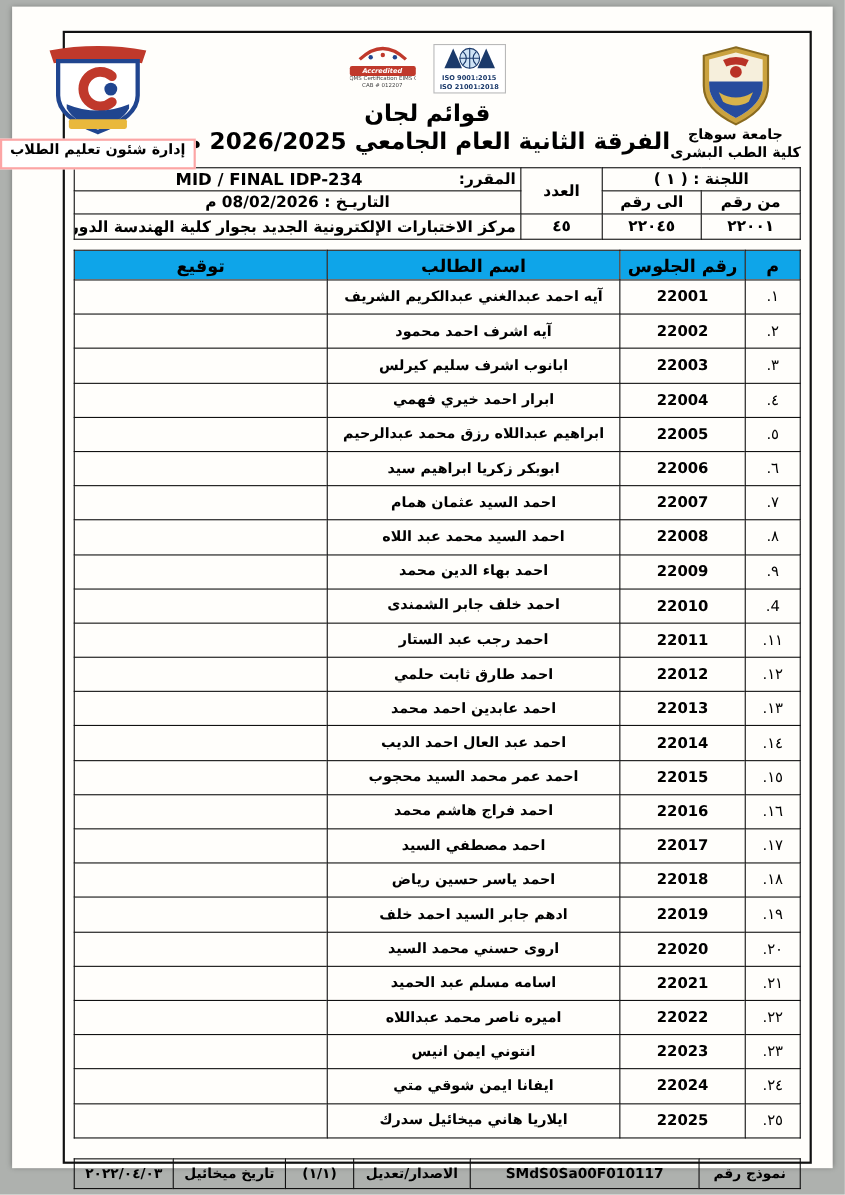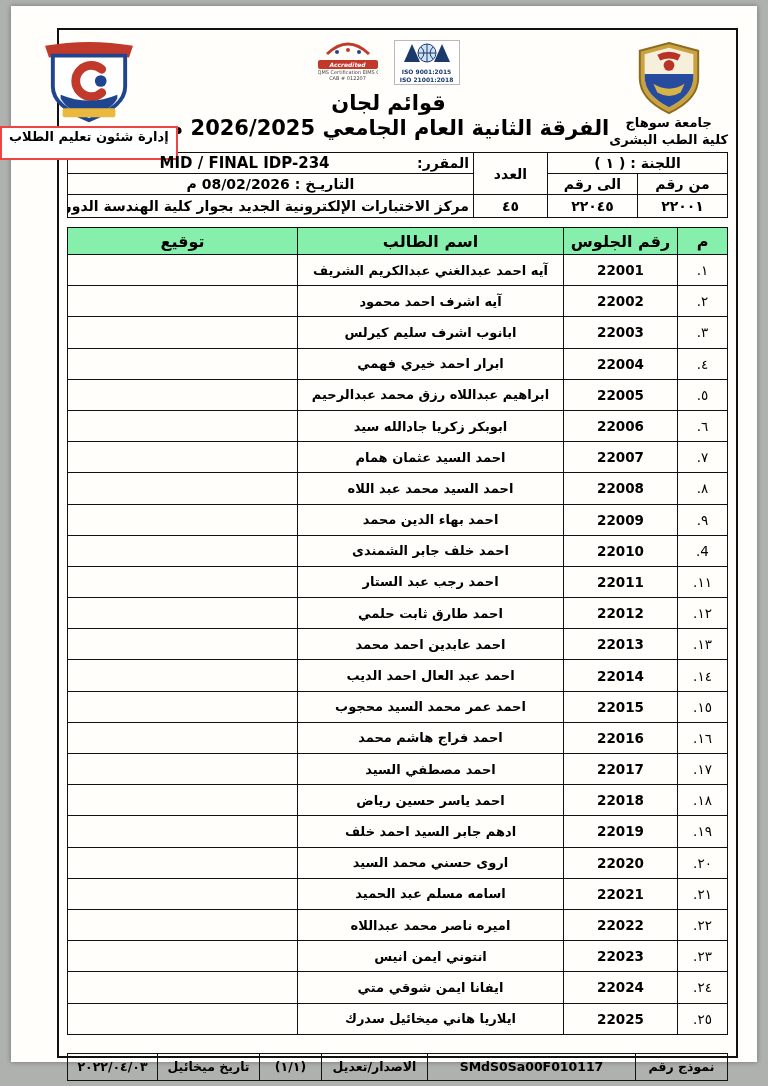--- a/index.html
+++ b/index.html
@@ -24,33 +24,33 @@
   .center-block{flex:1;display:flex;flex-direction:column;align-items:center;}
   .accred-row{display:flex;direction:ltr;gap:16px;height:48px;align-items:flex-start;margin-top:2px;}
   .eiac-box{width:60px;text-align:center;}
   .eiac-band{background:#c0392b;color:#fff;font-size:6px;font-style:italic;font-weight:bold;line-height:9px;border-radius:2px;}
   .eiac-small{font-size:5px;color:#444;line-height:6px;white-space:nowrap;overflow:hidden;}
   .aja-box{width:62px;text-align:center;border:1px solid #b9b9b9;padding:1px;background:#fff;}
   .aja-iso{font-size:6px;font-weight:bold;color:#1b3a6b;line-height:7.5px;}
   .title1{font-size:21px;font-weight:bold;margin-top:3px;}
   .title2{font-size:21px;font-weight:bold;margin-top:1px;white-space:nowrap;}
   .dept-block{width:158px;display:flex;flex-direction:column;align-items:center;}
-  .dept-caption{border:2px solid #ef4444;font-weight:bold;font-size:13px;padding:1px 7px 14px;margin-top:2px;white-space:nowrap;background:#fff;}
+  .dept-caption{border:2px solid #fca5a5;font-weight:bold;font-size:13px;padding:1px 7px 8px;margin-top:2px;white-space:nowrap;background:#fff;}
   
   table{border-collapse:collapse;width:100%;table-layout:fixed;}
   td,th{border:1.6px solid #111;overflow:hidden;}
   .info-table{margin-top:2px;}
   .info-table td{font-weight:bold;font-size:14px;text-align:center;height:20px;padding:0 4px;vertical-align:middle;}
   .info-table .val-row td{height:22px;}
   .course-flex{display:flex;align-items:center;}
   .course-label{flex:none;}
   .course-value{flex:1;text-align:center;direction:ltr;font-size:15px;}
   .loc-cell{font-size:9.5px;padding:0 2px;white-space:nowrap;}
   .main-table{margin-top:9px;}
-  .main-table th{background:#86efac;font-size:16px;font-weight:bold;height:24px;vertical-align:middle;}
+  .main-table th{background:#0ea5e9;font-size:16px;font-weight:bold;height:24px;vertical-align:middle;}
   .main-table td{height:28.2px;text-align:center;vertical-align:middle;}
   .td-idx{font-size:13.5px;}
   .td-seat{font-size:13.5px;font-weight:bold;direction:ltr;margin-top:30px;}
   .td-name{font-size:13px;font-weight:bold;}
   .footer-table{margin-top:18px;}
   .footer-table td{font-weight:bold;font-size:12.5px;text-align:center;height:24px;vertical-align:middle;}
   .ltr{direction:ltr;}
   .code-cell{font-size:13px;}
 </style>
 </head>
@@ -194,21 +194,21 @@
       <tr>
         <td class="td-idx">٥.</td>
         <td class="td-seat">22005</td>
         <td class="td-name">ابراهيم عبداللاه رزق محمد عبدالرحيم</td>
         <td class="td-sig"></td>
       </tr>
 
       <tr>
         <td class="td-idx">٦.</td>
         <td class="td-seat">22006</td>
-        <td class="td-name">ابوبكر زكريا جادالله سيد</td>
+        <td class="td-name">ابوبكر زكريا ابراهيم سيد</td>
         <td class="td-sig"></td>
       </tr>
 
       <tr>
         <td class="td-idx">٧.</td>
         <td class="td-seat">22007</td>
         <td class="td-name">احمد السيد عثمان همام</td>
         <td class="td-sig"></td>
       </tr>
 

